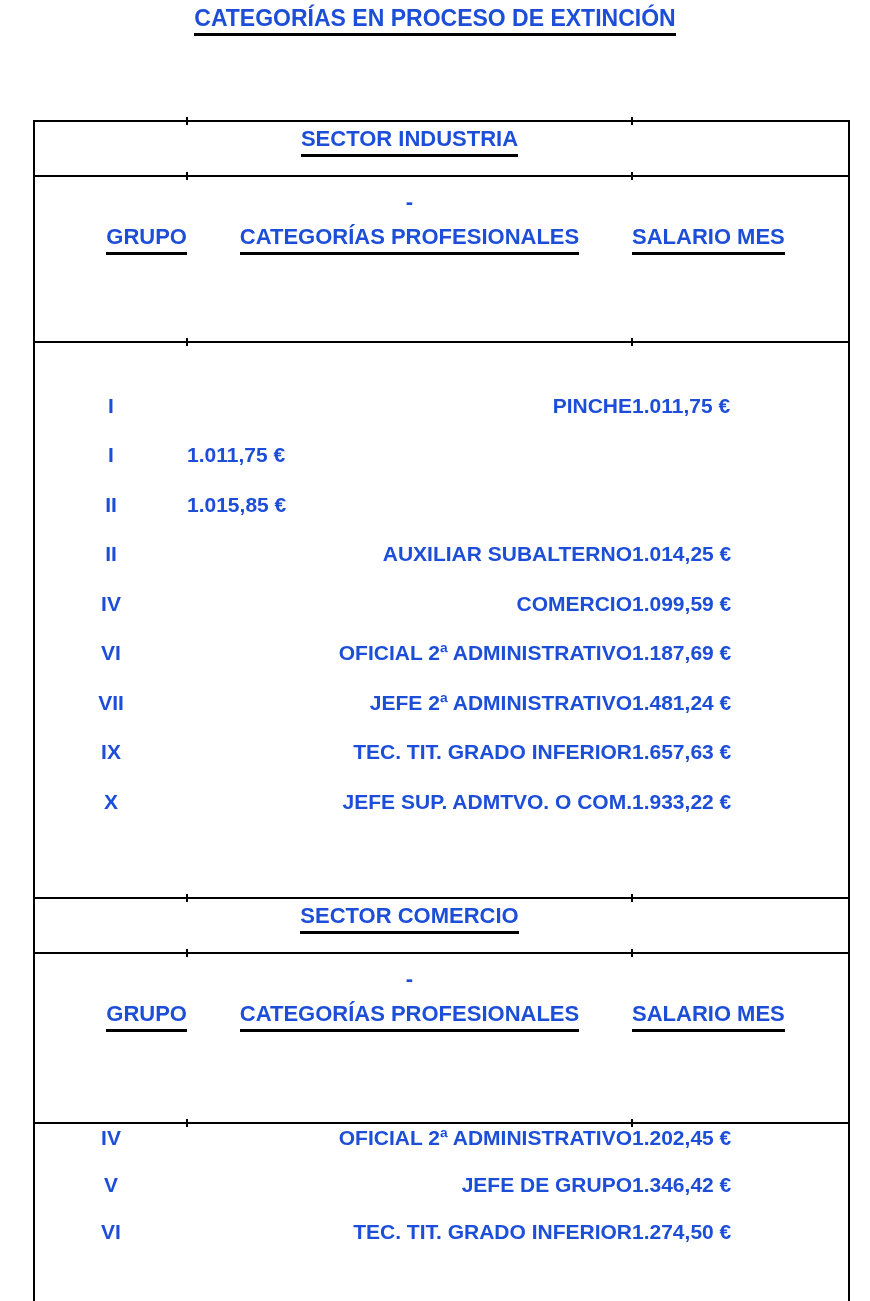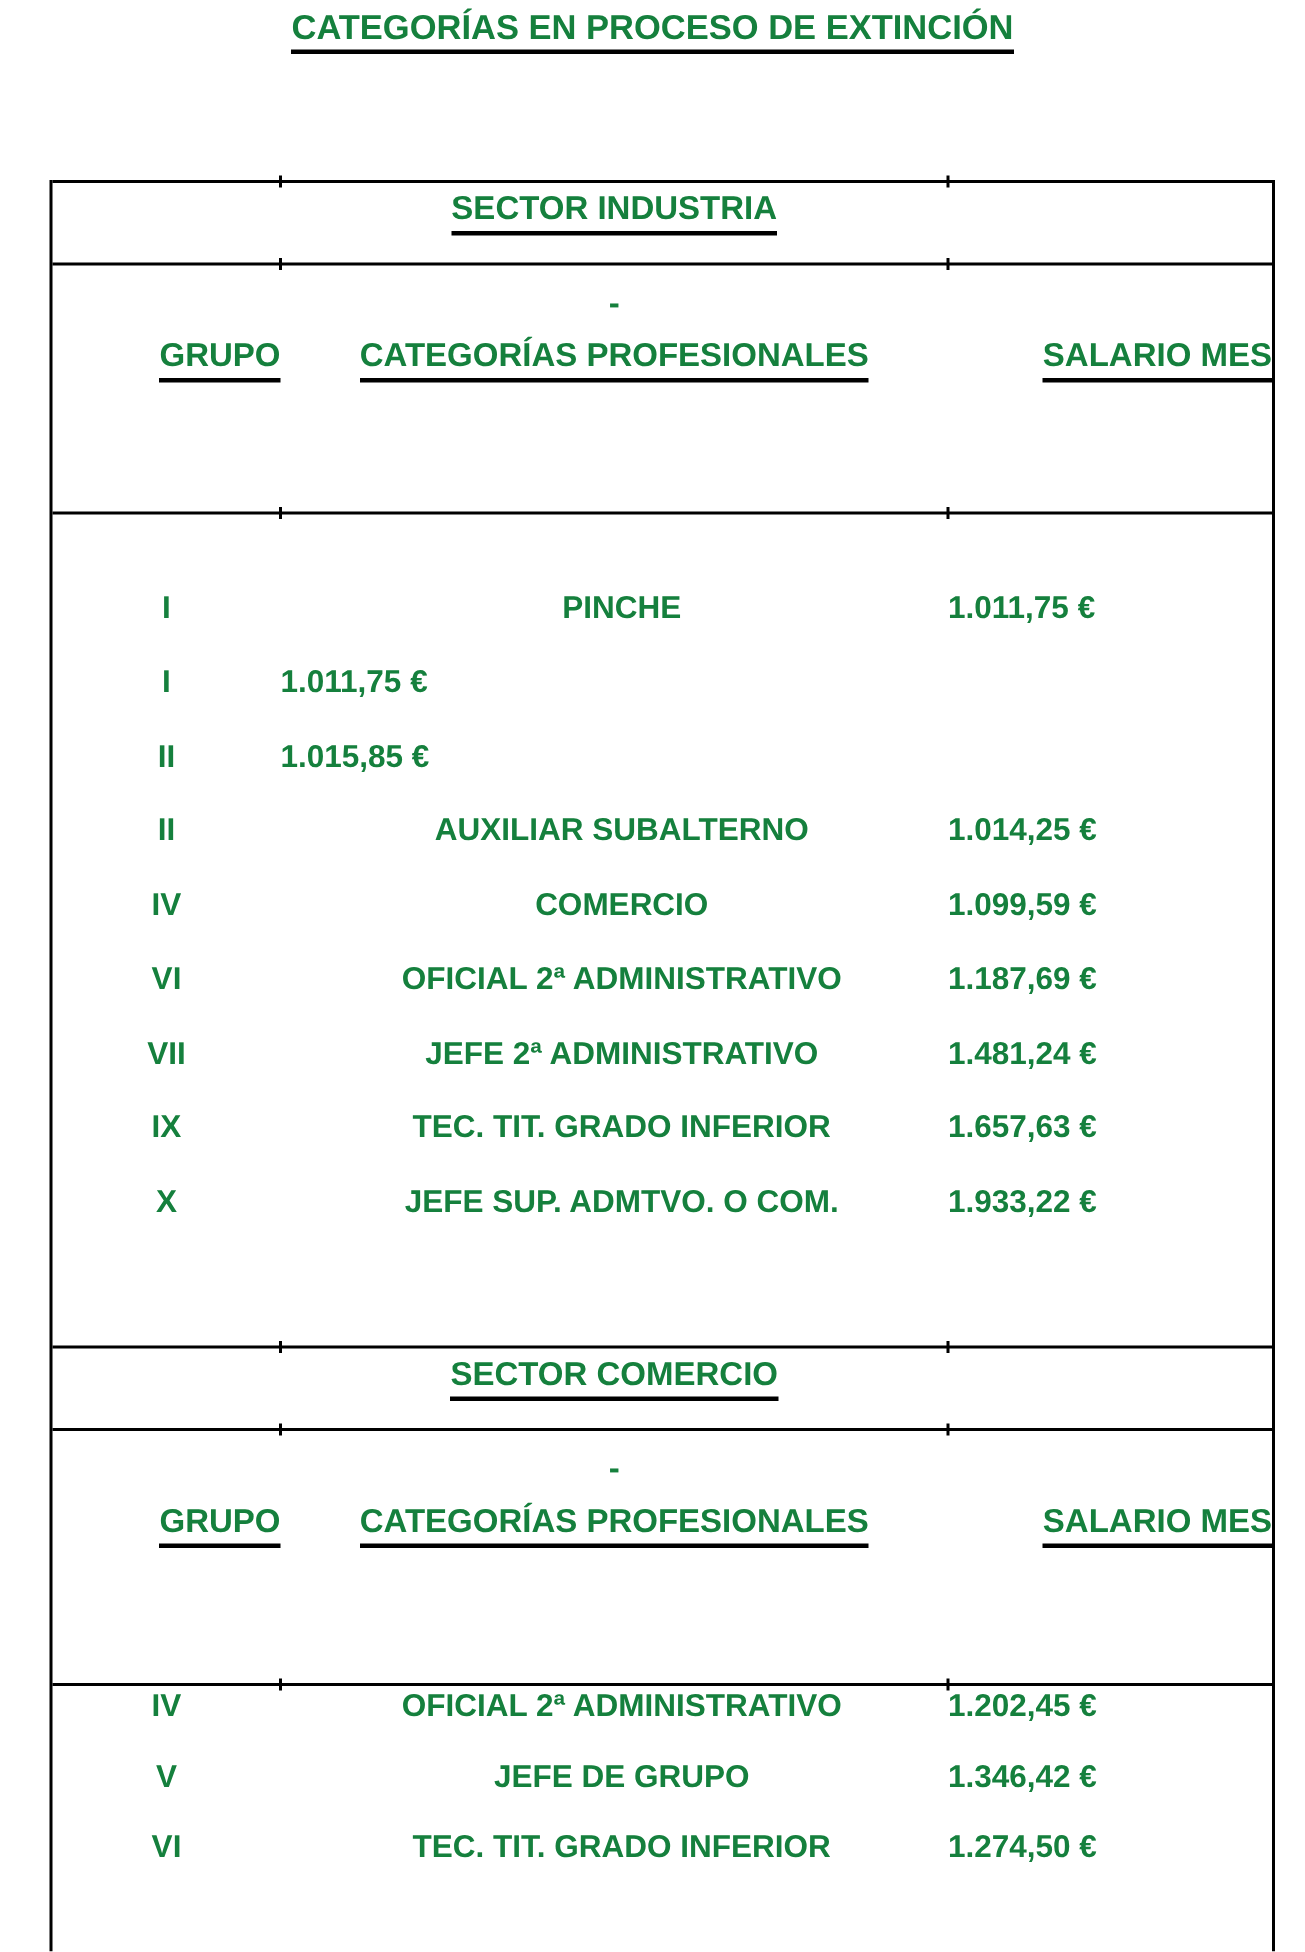--- a/index.html
+++ b/index.html
@@ -1,18 +1,18 @@
 <!DOCTYPE html>
 <html><head>
 <meta charset="utf-8">
 <style>
   html,body{margin:0;padding:0;background:#ffffff;}
   .page{
     position:relative;width:870px;height:1301px;background:#ffffff;
-    font-family:"Liberation Sans",sans-serif;font-weight:bold;color:#15803d;
+    font-family:"Liberation Sans",sans-serif;font-weight:bold;color:#1d4ed8;
     overflow:hidden;
   }
   .title{
     position:absolute;top:5px;left:0;width:100%;text-align:center;
     font-size:23px;line-height:26px;
   }
   .title span{display:inline-block;border-bottom:3px solid #000;padding-bottom:2px;}
 
   .table{
     position:absolute;left:33px;top:120px;width:813px;
@@ -31,30 +31,30 @@
   .sector span{display:inline-block;border-bottom:3px solid #000;padding-bottom:3px;}
 
   .colhead{box-sizing:border-box;}
   .colhead.h-industria{height:150px;}
   .colhead.h-comercio{height:154px;}
   .dashrow{display:flex;margin-top:14px;font-size:22px;line-height:22px;}
   .hdrrow{display:flex;margin-top:12px;font-size:22px;line-height:24px;}
   .hdrrow span{display:inline-block;border-bottom:3px solid #000;padding-bottom:3px;}
   .c1{flex:0 0 152px;text-align:right;}
   .c2{flex:0 0 445px;text-align:center;}
-  .c3{flex:0 0 216px;text-align:right;}
+  .c3{flex:0 0 216px;text-align:left;}
 
   .tbody{box-sizing:border-box;font-size:21px;line-height:24px;}
   .tbody.b-industria{height:554px;padding-top:38px;}
   .tbody.b-comercio{height:196px;padding-top:2px;}
   .row{display:flex;}
   .b-industria .row{height:49.5px;align-items:center;}
   .b-comercio .row{height:47px;align-items:flex-start;}
   .cell-grupo{flex:0 0 152px;text-align:center;}
-  .cell-cat{flex:0 0 445px;text-align:center;padding-left:10px;box-sizing:border-box;}
+  .cell-cat{flex:0 0 445px;text-align:right;padding-left:10px;box-sizing:border-box;}
   .cell-sal{flex:0 0 216px;padding-right:5px;box-sizing:border-box;}
 </style>
 </head>
 <body>
 
 <div class="page">
 
   <div class="title">
     <span>CATEGORÍAS EN PROCESO DE EXTINCIÓN</span>
   </div>

